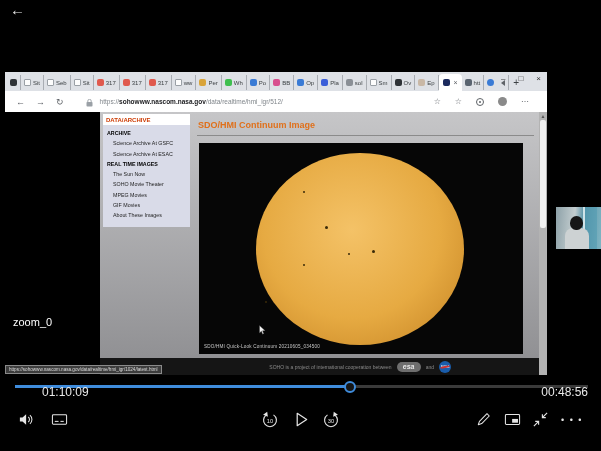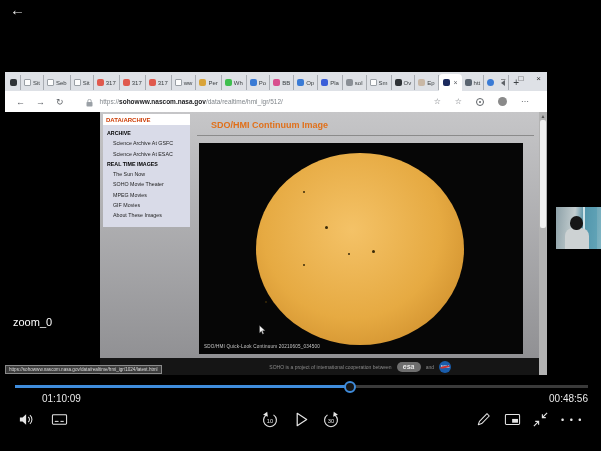--- a/index.html
+++ b/index.html
@@ -42,21 +42,21 @@
   .viewport { position:absolute; left:0; top:40px; right:0; bottom:0; background:#000; overflow:hidden; }
   .content { position:absolute; left:95px; width:439px; top:0; bottom:0; background:linear-gradient(#c6c6c8, #8d8d90); }
 
   .side-menu { position:absolute; left:3px; top:2px; width:87px; }
   .side-header { background:#ffffff; color:#cc3900; font-weight:bold; font-size:6px; padding:2.5px 3px; }
   .side-list { background:#d9dbe8; padding:3px 2px 6px 3px; }
   .side-item { font-size:5.3px; color:#222; line-height:10.3px; padding-left:7px; }
   .side-item.hdr { font-weight:bold; color:#000; padding-left:1px; }
 
   .main { position:absolute; left:95px; right:5px; top:0; }
-  .page-heading { margin-top:8px; margin-left:16px; color:#e0701a; font-weight:bold; font-size:9px; }
+  .page-heading { margin-top:8px; margin-left:3px; color:#e0701a; font-weight:bold; font-size:9px; }
   .heading-rule { border:none; border-top:1px solid #8b8b8b; margin:5px 0 0 2px; }
 
   .sun-box { position:relative; margin:7px 0 0 4px; width:324px; height:211px; background:#060606; }
   .sun { position:absolute; left:57px; top:10px; width:208px; height:192px; border-radius:50%;
          background:radial-gradient(circle at 46% 40%, #f4c267 0%, #e6aa42 55%, #d1912e 82%, #b67d25 100%); }
   .sunspot { position:absolute; border-radius:50%; background:#3a2a08; }
   .sun-caption { position:absolute; left:5px; bottom:5px; color:#c9c9c9; font-size:4.6px; letter-spacing:0.2px; }
   .img-cursor { position:absolute; left:60px; top:178px; }
 
   .page-footer { position:absolute; left:0; right:0; bottom:0; height:17px; background:#151515;
@@ -80,21 +80,21 @@
   .webcam .head { position:absolute; left:14px; top:9px; width:13px; height:14px; border-radius:50% 50% 46% 46%; background:#161616; }
   .webcam .torso { position:absolute; left:9px; top:21px; width:24px; height:21px; border-radius:8px 8px 0 0; background:#cdd2d3; }
 
   
   .overlay-title { position:absolute; left:13px; top:316px; color:#fdfdfd; font-size:11px; }
 
   .timeline { position:absolute; left:15px; top:385px; width:573px; height:3px; background:#3a3a3a; }
   .timeline-fill { position:absolute; left:0; top:0; height:3px; background:#3f8cdc; width:var(--progress,58.5%); }
   .timeline-thumb { position:absolute; top:-4.5px; left:calc(var(--progress,58.5%) - 6px); width:12px; height:12px;
                     border:2px solid #3f8cdc; border-radius:50%; background:#161616; }
-  .time { position:absolute; top:393px; color:#e9e9e9; font-size:10px;padding-left:28px; }
+  .time { position:absolute; top:385px; color:#e9e9e9; font-size:12px;padding-left:28px; }
   .time.elapsed { left:14px; }
   .time.remaining { right:13px; }
 
   .ctl { position:absolute; top:410px; width:18px; height:19px; display:flex; align-items:center; justify-content:center; }
   .ctl svg { display:block; }
   .more-dots { color:#e5e5e5; font-size:9px; letter-spacing:1.5px; }
 </style>
 </head>
 <body>
 

